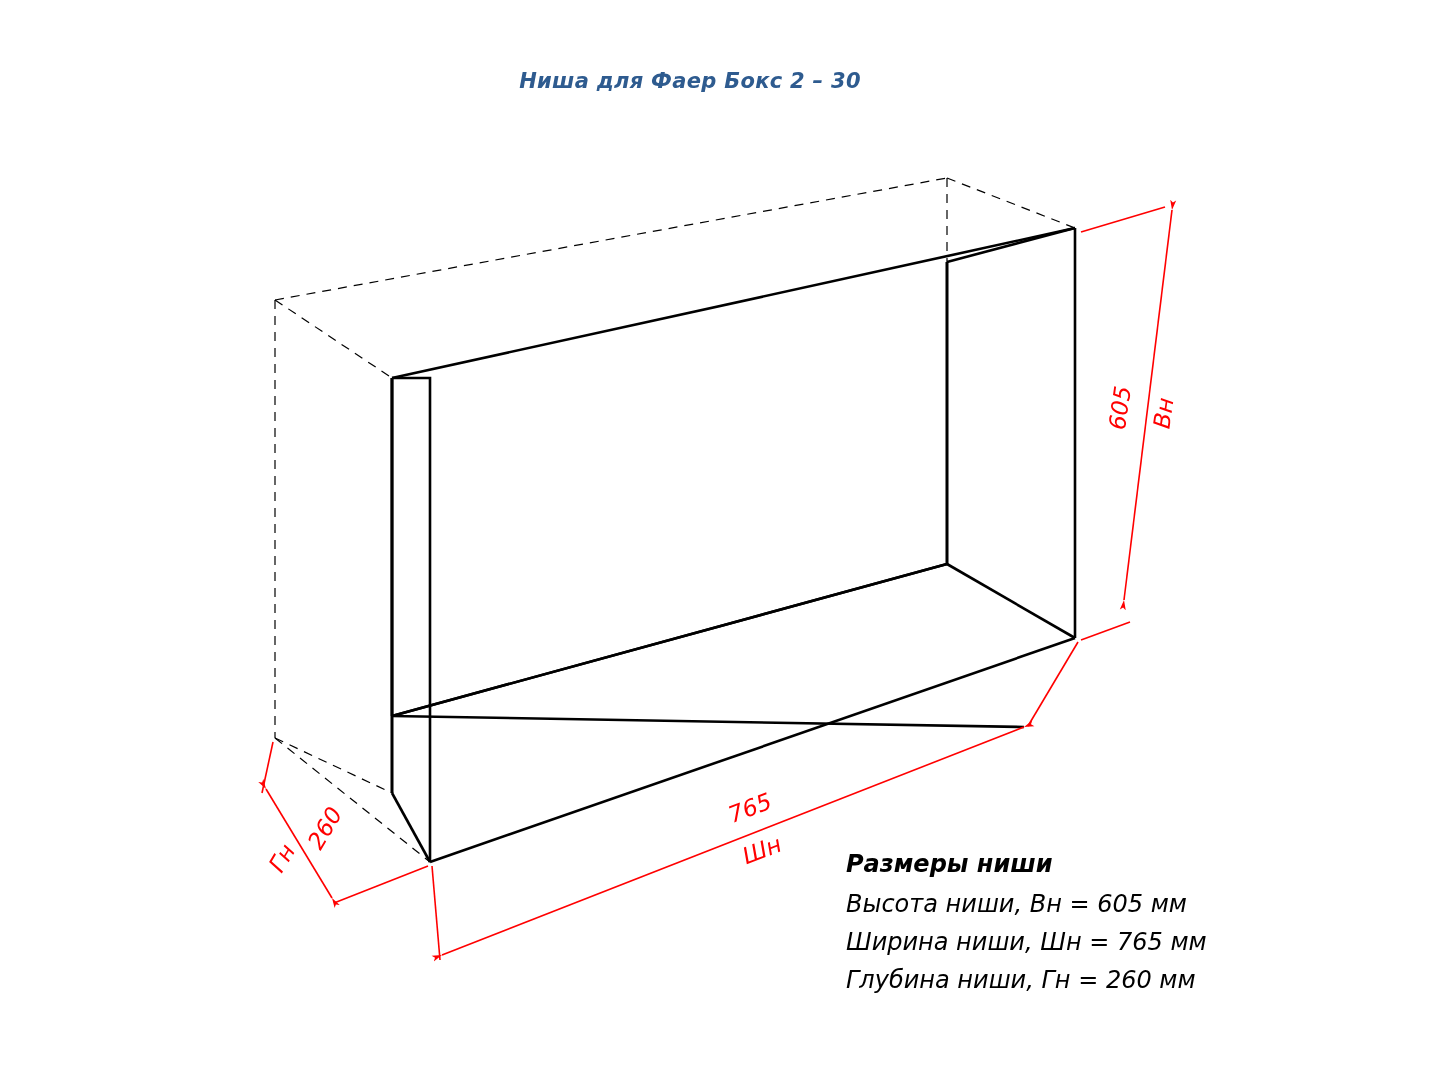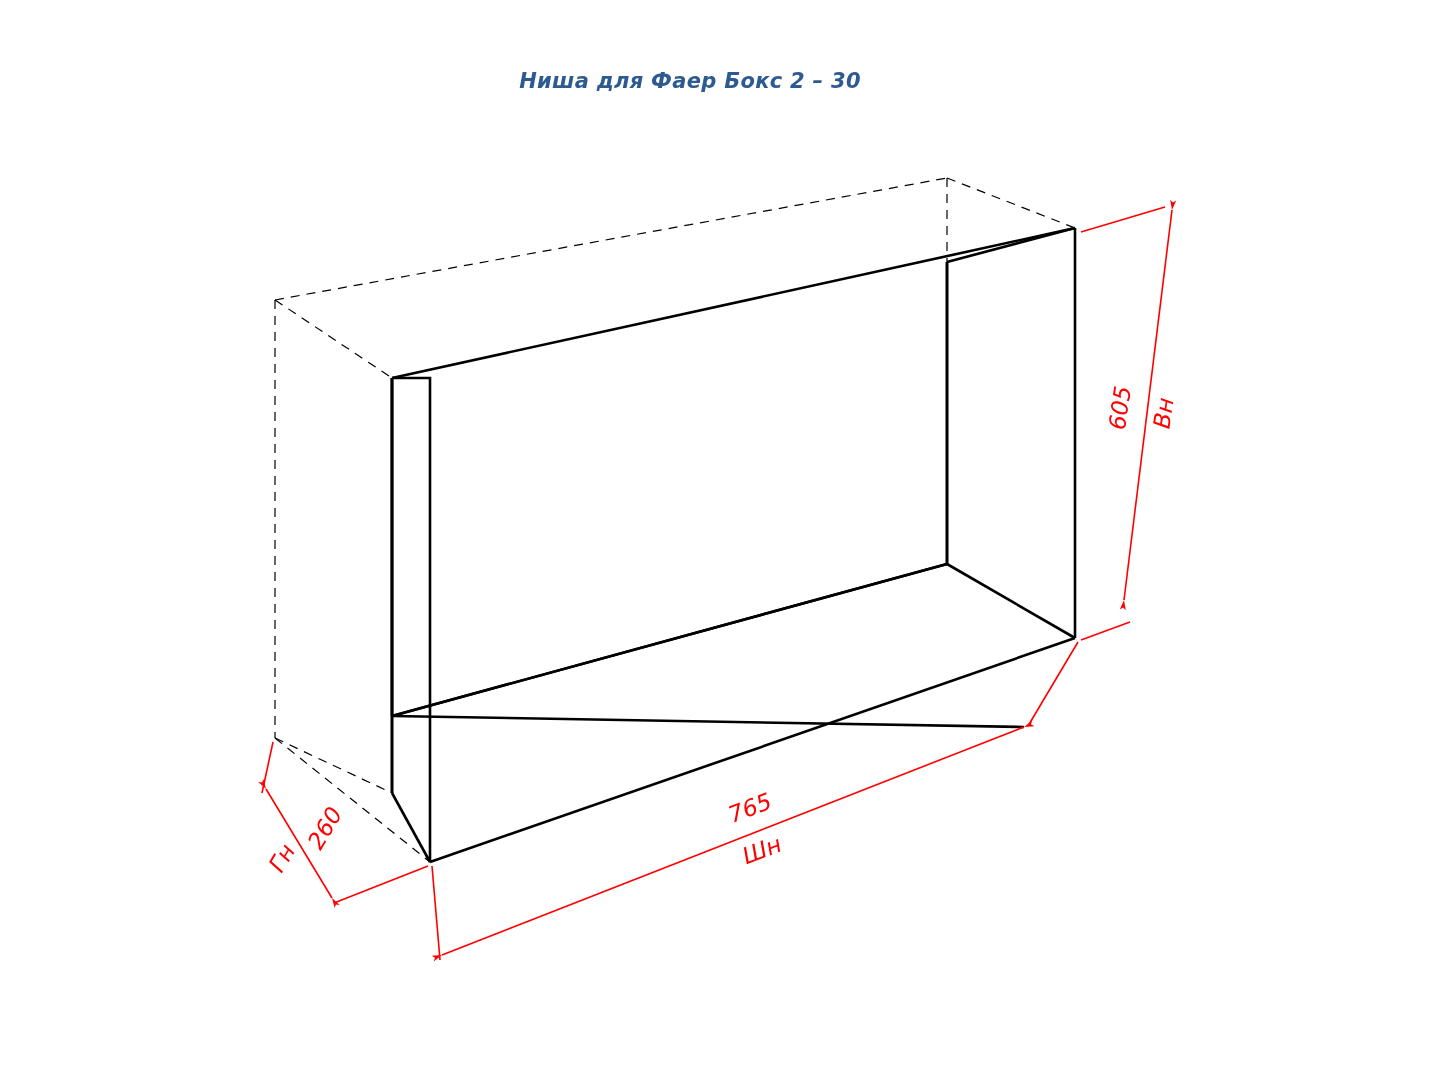--- a/index.html
+++ b/index.html
@@ -132,14 +132,20 @@
 
   <div class="dim-label" style="left:1098px; top:395px; transform: rotate(-82deg); transform-origin: center;">605</div>
   <div class="dim-label" style="left:1148px; top:400px; transform: rotate(-82deg); transform-origin: center;">Вн</div>
 
   <div class="dim-label" style="left:728px; top:795px; transform: rotate(-21deg); transform-origin: center;">765</div>
   <div class="dim-label" style="left:742px; top:837px; transform: rotate(-21deg); transform-origin: center;">Шн</div>
 
   <div class="dim-label" style="left:303px; top:815px; transform: rotate(-59deg); transform-origin: center;">260</div>
   <div class="dim-label" style="left:268px; top:845px; transform: rotate(-59deg); transform-origin: center;">Гн</div>
 
+  <div id="legend">
+    <div class="legend-head">Размеры ниши</div>
+    <div class="legend-line">Высота ниши,  Вн = 605 мм</div>
+    <div class="legend-line">Ширина ниши, Шн = 765 мм</div>
+    <div class="legend-line">Глубина ниши, Гн = 260 мм</div>
+  </div>
 
 </div>
 
 </body></html>

